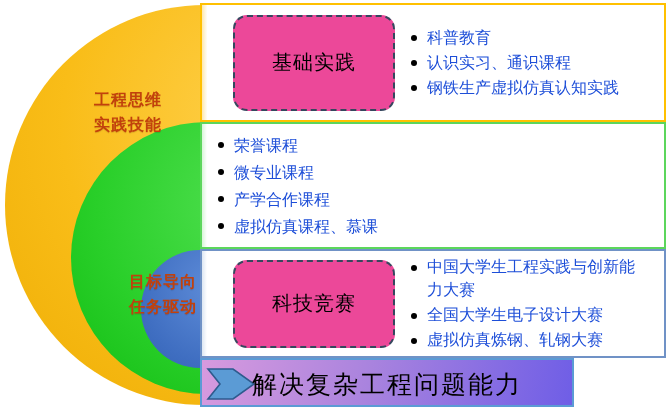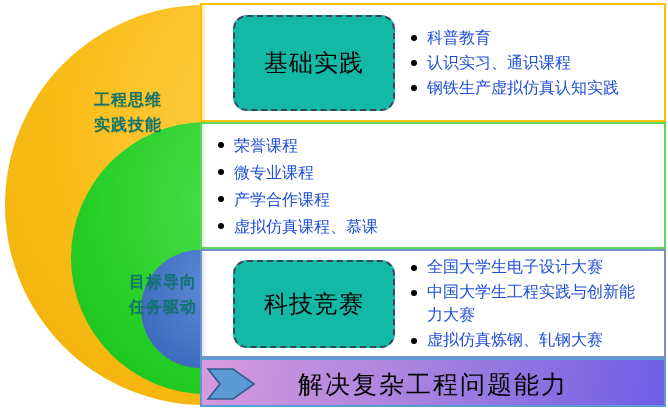--- a/index.html
+++ b/index.html
@@ -17,21 +17,21 @@
   .ring-middle {
     left:71px; top:122px; width:272px; height:272px;
     background:radial-gradient(circle at 68% 30%, #52e052 0%, #29cf29 60%, #12bd12 100%);
   }
   .ring-inner {
     left:141px; top:250px; width:118px; height:118px;
     background:radial-gradient(circle at 64% 32%, #5f8dd9 0%, #3f6ec1 70%, #3563b4 100%);
   }
   .ring-label {
     position:absolute; z-index:2; width:120px;
-    color:#0f766e; font-size:16px; font-weight:bold;
+    color:#c2410c; font-size:16px; font-weight:bold;
     line-height:25px; text-align:center; letter-spacing:1px;
     text-shadow:0 1px 1px rgba(0,0,0,0.12);
   }
   .ring-label.l1 { left:68px;  top:87px; }
   .ring-label.l2 { left:85px;  top:194px; }
   .ring-label.l3 { left:103px; top:269px; }
   
   .row {
     position:absolute; left:200px; width:466px;
     background:#fff; box-sizing:border-box;
@@ -41,42 +41,42 @@
   .row-1 { top:3px;   height:119px; border:2px solid #ffc000; }
   .row-1::before { background:linear-gradient(to right,#fde8ad,#fffdf6); }
   .row-2 { top:122px; height:127px; border:2px solid #5cd65c; }
   .row-2::before { background:linear-gradient(to right,#d9f5d9,#ffffff); }
   .row-3 { top:249px; height:109px; border:2px solid #7092c6; }
   .row-3::before { background:linear-gradient(to right,#dde7f3,#ffffff); }
   .title-box {
     box-sizing:border-box; margin-left:31px; flex:none;
     width:162px; border:2px dashed #35475e; border-radius:14px;
     display:flex; align-items:center; justify-content:center;
-    font-size:24px; letter-spacing:1px; color:#000; background:#14b8a6;
+    font-size:20px; letter-spacing:1px; color:#000; background:#ec4899;
   }
   .row-1 .title-box { height:96px; }
   .row-2 .title-box { height:98px; }
   .row-3 .title-box { height:88px; }
   .bullets {
     list-style:none; margin:0 0 0 12px; padding:0; width:240px;
   }
   .bullets li {
     position:relative; padding-left:20px;
     font-size:16px; color:#1d4ed8;
   }
   .row-1 .bullets li { line-height:25px; }
   .row-2 .bullets li { line-height:27px; }
   .row-3 .bullets li { line-height:23px; margin-bottom:2px; }
   .bullets li::before {
     content:''; position:absolute; left:4px; top:10px;
     width:6px; height:6px; border-radius:50%; background:#000;
   }
   
   .footer-bar {
-    position:absolute; left:200px; top:358px; width:466px; height:49px;
+    position:absolute; left:200px; top:358px; width:374px; height:49px;
     box-sizing:border-box; border:2px solid #5b9bd5; z-index:4;
     background:linear-gradient(100deg, #d79ade 0%, #a983de 45%, #6f5ee6 100%);
   }
   .footer-arrow { position:absolute; left:4px; top:6px; }
   .footer-label {
     position:absolute; left:0; right:0; top:8px;
     text-align:center; color:#000;
     font-family:"DejaVu Serif", serif;
     font-size:25px; letter-spacing:2px; font-weight:500;
   }
@@ -119,22 +119,22 @@
       <li>产学合作课程</li>
       <li>虚拟仿真课程、慕课</li>
     </ul>
   </div>
 
   <div class="row row-3">
     <div class="title-box">
       <span>科技竞赛</span>
     </div>
     <ul class="bullets">
+      <li>中国大学生工程实践与创新能力大赛</li>
       <li>全国大学生电子设计大赛</li>
-      <li>中国大学生工程实践与创新能力大赛</li>
       <li>虚拟仿真炼钢、轧钢大赛</li>
     </ul>
   </div>
 
   <div class="footer-bar">
     <svg class="footer-arrow" width="50" height="36" viewBox="0 0 50 36">
       <polygon points="2,3 27,3 48,18 27,33 2,33 14,18" fill="#5b9bd5" stroke="#2e5b8e" stroke-width="1.6" stroke-linejoin="miter"></polygon>
     </svg>
     <div class="footer-label">解决复杂工程问题能力</div>
   </div>

